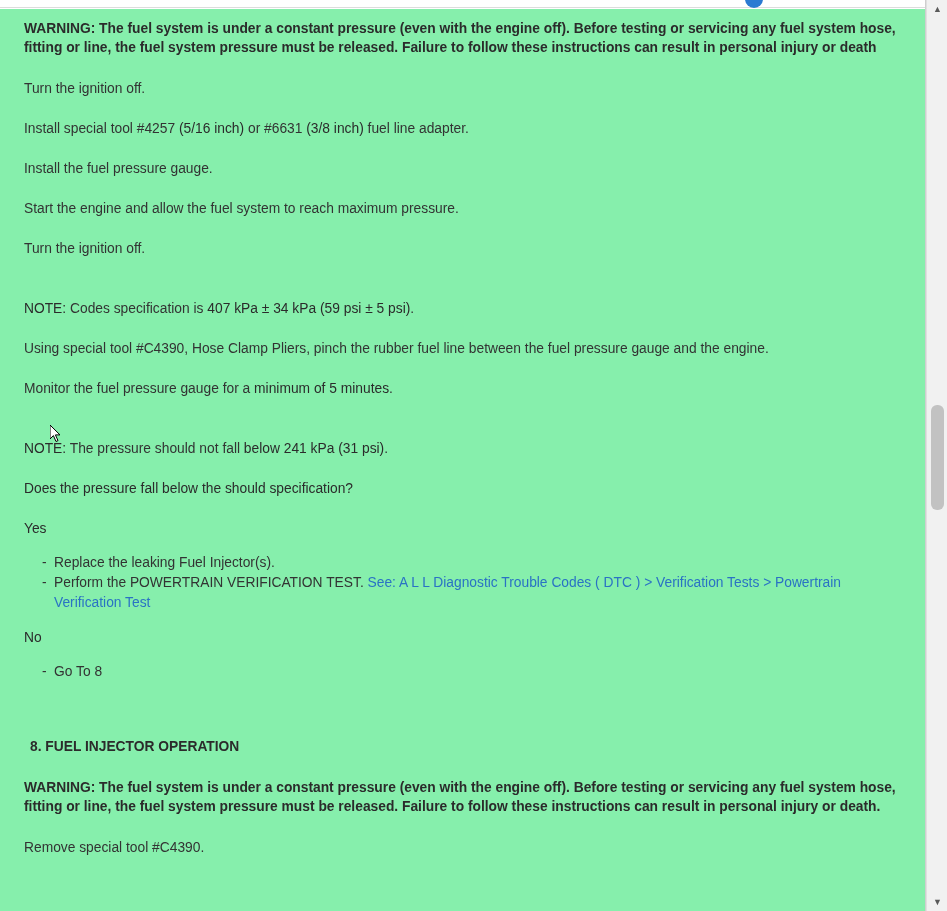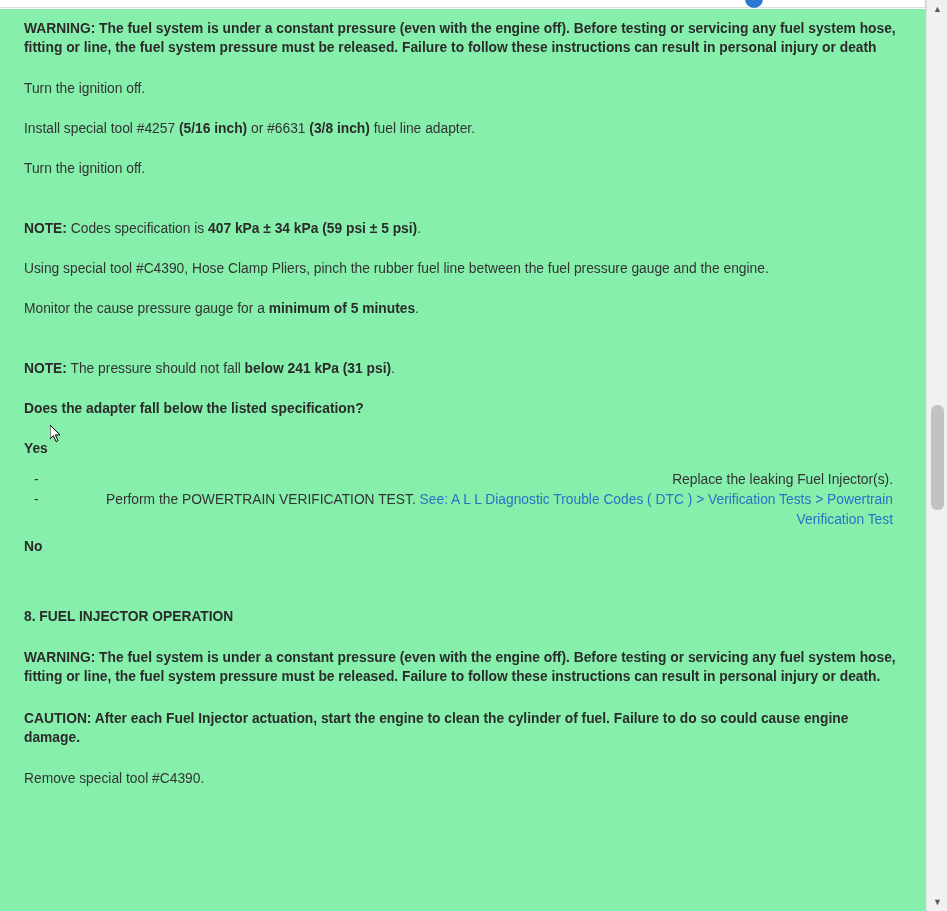--- a/index.html
+++ b/index.html
@@ -45,32 +45,31 @@
     background: #86efac;
   }
   p {
     margin: 0 0 0 0;
     font-size: 13.8px;
     line-height: 17px;
     color: #333333;
   }
   .blk { margin-bottom: 23px; }
   .blk-tight { margin-bottom: 13px; }
-  .bold { font-weight: bold; color: #2b2b2b; }
+  .bold { font-weight: normal; color: #2b2b2b; }
   .warn {
     font-weight: bold;
     color: #2b2b2b;
     line-height: 19px;
   }
   .spacer-lg { height: 20px; }
   .list {
-    margin: 8px;
+    margin: 16px;
     padding: 0;
     list-style: none;
-    text-align: right;
   }
   .list li {
     font-size: 13.8px;
     line-height: 20px;
     color: #333333;
     padding-left: 14px;
     position: relative;
   }
   .list li:before {
     content: "-";
@@ -80,20 +79,21 @@
     color: #333333;
   }
   a.xref {
     color: #2a72c4;
     text-decoration: none;
   }
   .heading {
     font-weight: bold;
     font-size: 13.8px;
     color: #2b2b2b;
+    margin-left: 6px;
   }
   
   .col-edge {
     position: absolute;
     top: 0;
     left: 925px;
     width: 1px;
     height: 911px;
     background: #cfcfcf;
   }
@@ -151,64 +151,68 @@
   <div class="content">
 
     <p class="warn blk">WARNING: The fuel system is under a constant pressure (even with the engine off). Before testing or servicing any fuel system hose, fitting or line, the fuel system pressure must be released. Failure to follow these instructions can result in personal injury or death</p>
 
     <p class="blk">Turn the ignition off.</p>
 
     <p class="blk">
       <span>Install special tool #4257 </span><span class="bold">(5/16 inch)</span><span> or #6631 </span><span class="bold">(3/8 inch)</span><span> fuel line adapter.</span>
     </p>
 
-
+    <p class="blk">Install the fuel pressure gauge.</p>
+
+    <p class="blk">Start the engine and allow the fuel system to reach maximum pressure.</p>
 
     <p class="blk">Turn the ignition off.</p>
 
     <div class="spacer-lg"></div>
 
     <p class="blk">
       <span class="bold">NOTE:</span><span> Codes specification is </span><span class="bold">407 kPa ± 34 kPa (59 psi ± 5 psi)</span><span>.</span>
     </p>
 
     <p class="blk">Using special tool #C4390, Hose Clamp Pliers, pinch the rubber fuel line between the fuel pressure gauge and the engine.</p>
 
     <p class="blk">
-      <span>Monitor the cause pressure gauge for a </span><span class="bold">minimum of 5 minutes</span><span>.</span>
+      <span>Monitor the fuel pressure gauge for a </span><span class="bold">minimum of 5 minutes</span><span>.</span>
     </p>
 
     <div class="spacer-lg"></div>
 
     <p class="blk">
       <span class="bold">NOTE:</span><span> The pressure should not fall </span><span class="bold">below 241 kPa (31 psi)</span><span>.</span>
     </p>
 
-    <p class="bold blk">Does the adapter fall below the listed specification?</p>
+    <p class="bold blk">Does the pressure fall below the should specification?</p>
 
     <p class="bold blk-tight">Yes</p>
 
     <ul class="list blk-tight">
       <li>Replace the leaking Fuel Injector(s).</li>
       <li>
         <span>Perform the POWERTRAIN VERIFICATION TEST. </span><a class="xref" href="#">See: A L L Diagnostic Trouble Codes ( DTC ) &gt; Verification Tests &gt; Powertrain Verification Test</a>
       </li>
     </ul>
 
     <p class="bold blk-tight">No</p>
 
+    <ul class="list">
+      <li>Go To 8</li>
+    </ul>
 
     <div class="spacer-lg"></div>
     <div class="spacer-lg"></div>
 
     <p class="heading blk">8. FUEL INJECTOR OPERATION</p>
 
     <p class="warn blk">WARNING: The fuel system is under a constant pressure (even with the engine off). Before testing or servicing any fuel system hose, fitting or line, the fuel system pressure must be released. Failure to follow these instructions can result in personal injury or death.</p>
 
-    <p class="warn blk">CAUTION: After each Fuel Injector actuation, start the engine to clean the cylinder of fuel. Failure to do so could cause engine damage.</p>
 
     <p class="blk">Remove special tool #C4390.</p>
 
   </div>
 
   <div class="col-edge"></div>
 
   <div class="scrollbar">
     <div class="scroll-arrow up">▲</div>
     <div class="scroll-thumb"></div>

